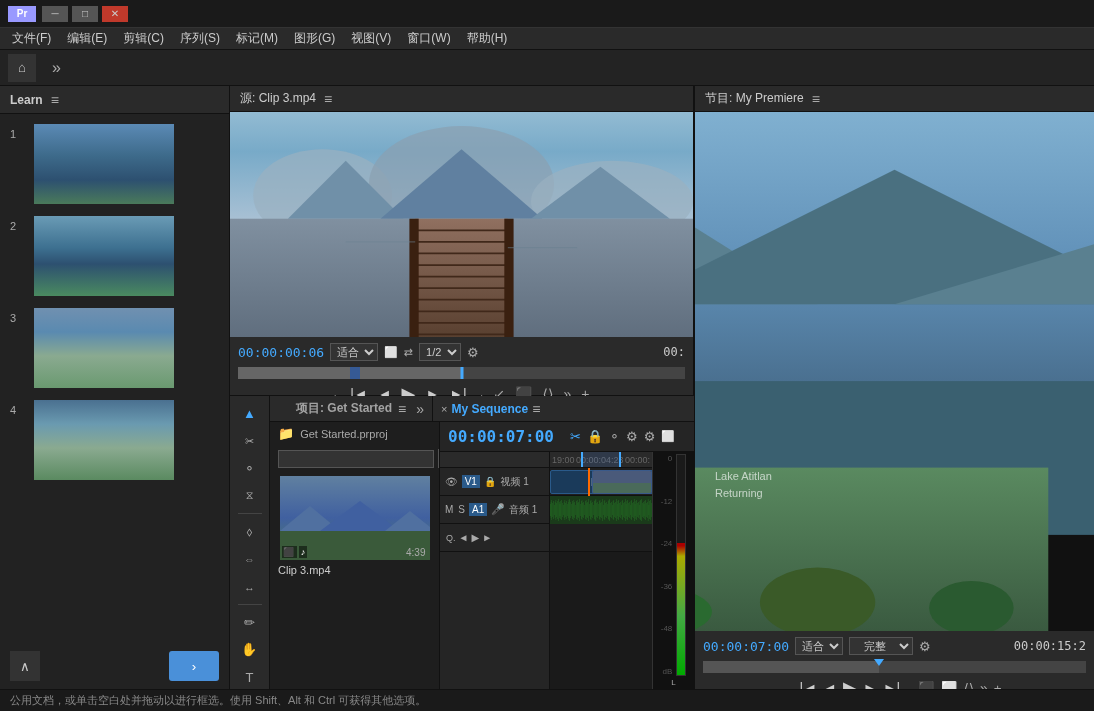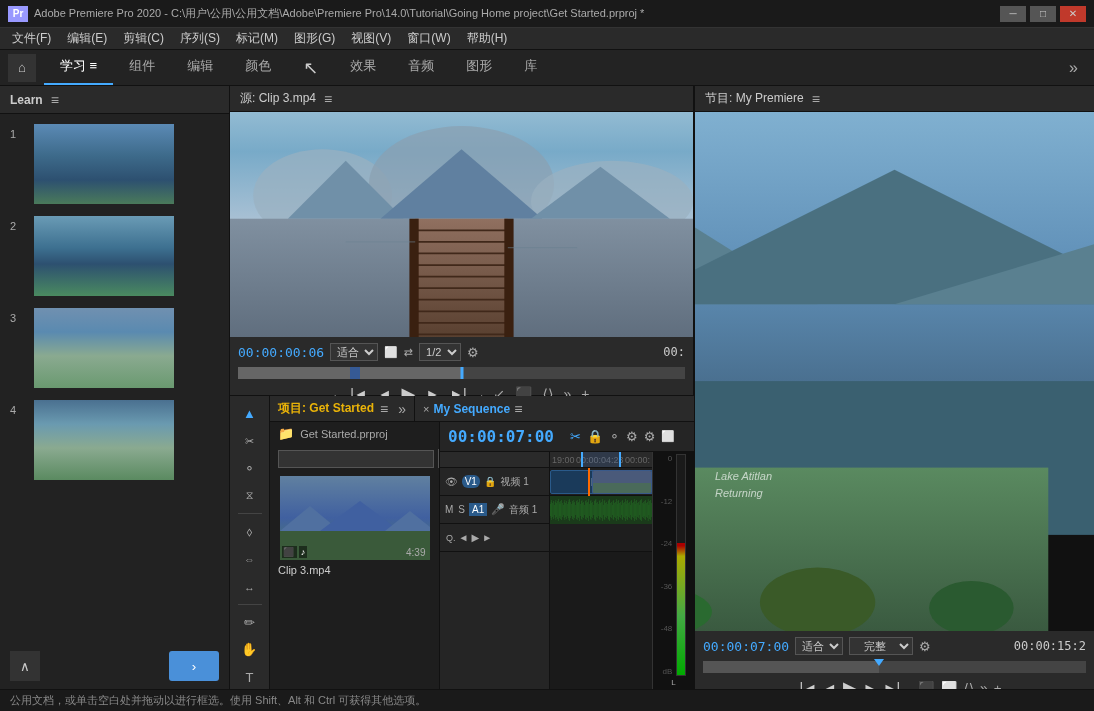--- a/index.html
+++ b/index.html
@@ -3,21 +3,21 @@
   <meta charset="utf-8">
   <style>
     * { margin: 0; padding: 0; box-sizing: border-box; }
     body { width: 1094px; height: 711px; background: #1a1a1a; font-family: 'Microsoft YaHei', Arial, sans-serif; font-size: 12px; color: #ccc; overflow: hidden; }
 
     
     #title-bar {
       height: 28px; background: #1a1a1a; display: flex; align-items: center;
       padding: 0 8px; border-bottom: 1px solid #333;
     }
-    #title-bar .app-icon { width: 20px; height: 16px; background: #9999ff; margin-right: 6px; font-size: 10px; color: white; display: flex; align-items: center; justify-content: center; font-weight: bold; }
+    #title-bar .app-icon { width: 28px; height: 16px; background: #9999ff; margin-right: 6px; font-size: 10px; color: white; display: flex; align-items: center; justify-content: center; font-weight: bold; }
     #title-bar .title-text { font-size: 11px; color: #aaa; flex: 1; }
     #title-bar .window-controls { display: flex; gap: 4px; }
     #title-bar .win-btn { width: 26px; height: 16px; background: #555; border: none; color: #ccc; font-size: 10px; cursor: pointer; display: flex; align-items: center; justify-content: center; }
     #title-bar .win-btn.close { background: #c0392b; }
 
     
     #menu-bar {
       height: 22px; background: #2a2a2a; display: flex; align-items: center;
       padding: 0 4px; border-bottom: 1px solid #111;
     }
@@ -101,21 +101,20 @@
 
     
     #bottom-section { display: flex; flex: 1; }
     #tools-col { width: 40px; background: #2a2a2a; border-right: 1px solid #111; display: flex; flex-direction: column; align-items: center; padding-top: 6px; gap: 4px; }
   </style>
 </head>
 <body>
 
 <div id="title-bar">
   <div class="app-icon">Pr</div>
-  <span class="title-text">Adobe Premiere Pro 2020 - C:\用户\公用\公用文档\Adobe\Premiere Pro\14.0\Tutorial\Going Home project\Get Started.prproj *</span>
   <div class="window-controls">
     <button class="win-btn">─</button>
     <button class="win-btn">□</button>
     <button class="win-btn close">✕</button>
   </div>
 </div>
 
 <div id="menu-bar">
   <span class="menu-item">文件(F)</span>
   <span class="menu-item">编辑(E)</span>
@@ -123,31 +122,20 @@
   <span class="menu-item">序列(S)</span>
   <span class="menu-item">标记(M)</span>
   <span class="menu-item">图形(G)</span>
   <span class="menu-item">视图(V)</span>
   <span class="menu-item">窗口(W)</span>
   <span class="menu-item">帮助(H)</span>
 </div>
 
 <div id="workspace-bar">
   <button class="home-btn">⌂</button>
-  <div class="ws-tabs">
-    <span class="ws-tab active">学习 ≡</span>
-    <span class="ws-tab">组件</span>
-    <span class="ws-tab">编辑</span>
-    <span class="ws-tab">颜色</span>
-    <span class="ws-tab" style="font-size:18px; color:#ccc;">↖</span>
-    <span class="ws-tab">效果</span>
-    <span class="ws-tab">音频</span>
-    <span class="ws-tab">图形</span>
-    <span class="ws-tab">库</span>
-  </div>
   <span class="more-btn">»</span>
 </div>
 
 <div id="main-layout" style="display:flex; height:603px;">
 
   <div id="left-panel">
     <div class="panel-header">
       <span class="panel-title">Learn</span>
       <span class="panel-menu">≡</span>
     </div>
@@ -300,21 +288,21 @@
           <button class="tool-btn" style="background:none;border:none;color:#aaa;cursor:pointer;font-size:13px;padding:3px;">✏</button>
           <button class="tool-btn" style="background:none;border:none;color:#aaa;cursor:pointer;font-size:13px;padding:3px;">✋</button>
           <button class="tool-btn" style="background:none;border:none;color:#aaa;cursor:pointer;font-size:13px;padding:3px;">T</button>
         </div>
 
         <div style="flex:1; display:flex; flex-direction:column; overflow:hidden;">
 
           <div style="display:flex; height:26px; background:#2a2a2a; border-bottom:1px solid #111; align-items:center;">
 
             <div style="display:flex; align-items:center; padding:0 8px; gap:6px; border-right:1px solid #111; height:100%;">
-              <span style="font-size:12px; color:#eab308; font-weight:bold;">项目: Get Started</span>
+              <span style="font-size:12px; color:#a3a3a3; font-weight:bold;margin-left:18px;">项目: Get Started</span>
               <span style="font-size:14px; color:#aaa; cursor:pointer;">≡</span>
               <span style="font-size:14px; color:#aaa; cursor:pointer; margin-left:4px;">»</span>
             </div>
 
             <div style="display:flex; align-items:center; padding:0 8px; gap:4px; height:100; flex:1;">
               <span style="font-size:11px; color:#aaa; cursor:pointer;">×</span>
               <span style="font-size:12px; color:#4af; font-weight:bold;">My Sequence</span>
               <span style="font-size:14px; color:#aaa; cursor:pointer;">≡</span>
             </div>
           </div>
@@ -373,21 +361,21 @@
               </div>
 
               <div style="flex:1; display:flex; overflow:hidden;">
 
                 <div style="width:110px; background:#252525; border-right:1px solid #111; display:flex; flex-direction:column;">
 
                   <div style="height:16px; background:#2a2a2a; border-bottom:1px solid #111;"></div>
 
                   <div style="height:28px; display:flex; align-items:center; padding:0 4px; border-bottom:1px solid #111; gap:3px; background:#252525;">
                     <button style="background:none;border:none;color:#aaa;cursor:pointer;font-size:10px;padding:1px;">👁</button>
-                    <span style="font-size:10px; background:#2a5a8a; color:white; padding:1px 3px; cursor:pointer;border-radius:6px;">V1</span>
+                    <span style="font-size:10px; background:#2a5a8a; color:white; padding:1px 3px; cursor:pointer;">V1</span>
                     <button style="background:none;border:none;color:#aaa;cursor:pointer;font-size:10px;padding:1px;">🔒</button>
                     <span style="font-size:10px; color:#aaa;">视频 1</span>
                   </div>
 
                   <div style="height:28px; display:flex; align-items:center; padding:0 4px; border-bottom:1px solid #111; gap:3px; background:#252525;">
                     <button style="background:none;border:none;color:#aaa;cursor:pointer;font-size:10px;padding:1px;">M</button>
                     <button style="background:none;border:none;color:#aaa;cursor:pointer;font-size:10px;padding:1px;">S</button>
                     <span style="font-size:10px; background:#2a5a8a; color:white; padding:1px 3px; cursor:pointer;">A1</span>
                     <button style="background:none;border:none;color:#aaa;cursor:pointer;font-size:11px;padding:1px;">🎤</button>
                     <span style="font-size:10px; color:#aaa;">音频 1</span>
@@ -629,21 +617,21 @@
           <rect x="341" y="240" width="5" height="20" fill="#3a2a18"></rect>
 
           <rect x="334" y="218" width="12" height="18" fill="#8a2010"></rect>
 
           <ellipse cx="30" cy="250" rx="20" ry="15" fill="#2a5a30"></ellipse>
           <ellipse cx="80" cy="260" rx="25" ry="12" fill="#2a6a30"></ellipse>
           <ellipse cx="160" cy="255" rx="30" ry="18" fill="#3a5a28"></ellipse>
           <ellipse cx="240" cy="258" rx="22" ry="14" fill="#2a5a30"></ellipse>
         </svg>
         
-        <div style="position:absolute; bottom:25%; left:5%; font-size:11px; color:rgba(255,255,255,0.65); line-height:1.5; pointer-events:none;font-style:italic;">
+        <div style="position:absolute; bottom:25%; left:5%; font-size:11px; color:rgba(255,255,255,0.65); line-height:1.5; pointer-events:none;">
           <div>Lake Atitlan</div>
           <div>Returning</div>
         </div>
       </div>
       <div class="monitor-controls" style="background:#2a2a2a; padding:0 8px; height:58px;">
 
         <div style="height:28px; display:flex; align-items:center; gap:6px; padding-top:2px;">
           <span style="font-size:13px; color:#4af; font-family:monospace;">00:00:07:00</span>
           <select style="background:#333; color:#ccc; border:1px solid #555; font-size:11px; padding:1px 2px;">
             <option>适合</option>

